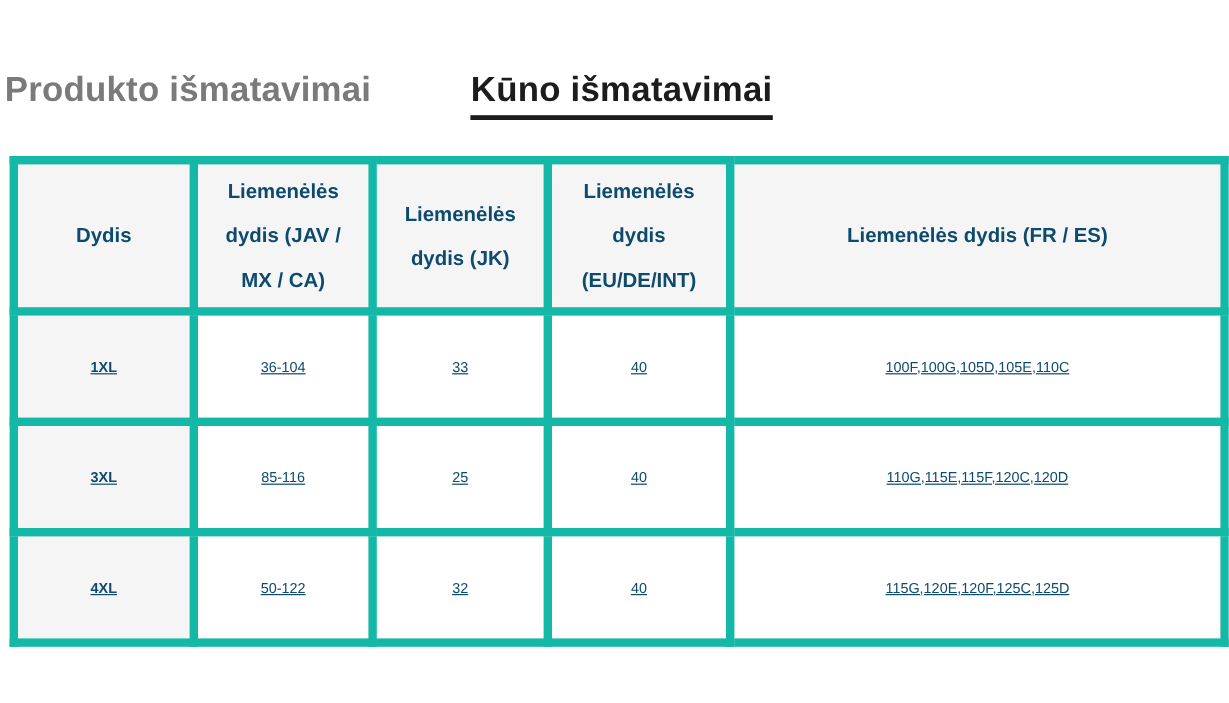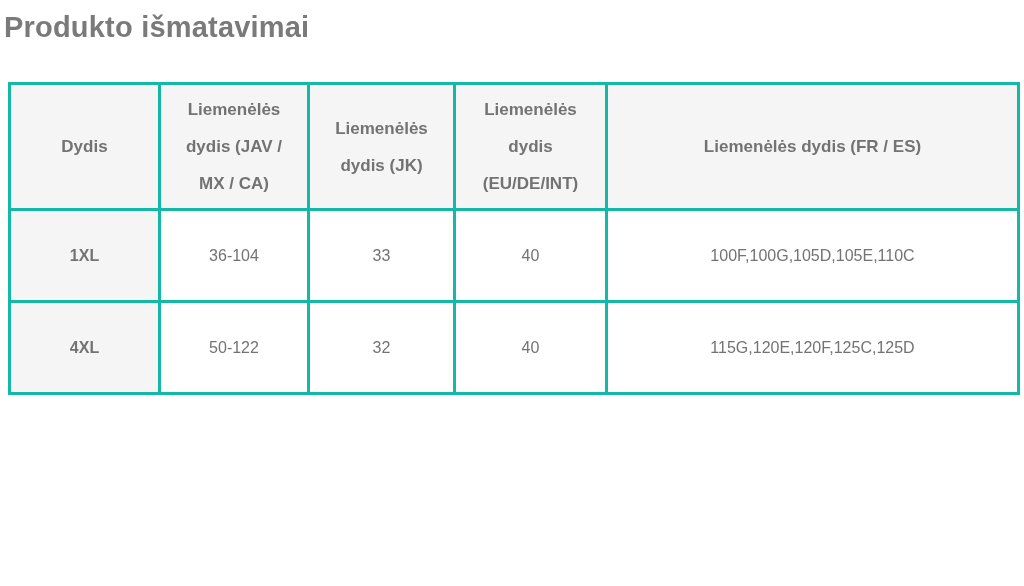--- a/index.html
+++ b/index.html
@@ -10,20 +10,21 @@
     font-family: "Liberation Sans", sans-serif;
     overflow: hidden;
   }
   
   .tabs {
     display: flex;
     align-items: flex-start;
     gap: 83px;
     padding: 10px 0 0 4px;
     height: 62px;
+    margin-top: 48px;
   }
   .tab {
     font-size: 29px;
     font-weight: bold;
     letter-spacing: 0.2px;
     cursor: pointer;
     line-height: 1.2;
   }
   .tab.inactive { color: #7a7a7a; }
   .tab.active {
@@ -32,57 +33,59 @@
     padding-bottom: 3px;
   }
   
   .size-table-wrap { margin: 20px 7px 0 8px; }
   table.size-table {
     border-collapse: collapse;
     table-layout: fixed;
     width: 1009px;
   }
   .size-table th, .size-table td {
-    border: 3px solid #14b8a6;
+    border: 7px solid #14b8a6;
     text-align: center;
     vertical-align: middle;
-    color: #737373;
+    color: #0c4a6e;
     overflow: hidden;
     margin-top: 48px;
   }
   .size-table thead th {
     background: #f5f5f5;
     font-size: 17px;
     font-weight: bold;
     line-height: 37px;
     height: 126px;
     padding: 0 14px;
   }
   .size-table tbody td {
     background: #ffffff;
-    font-size: 16px;
+    font-size: 12px;
     font-weight: normal;
     height: 92px;
     padding: 0 6px;
+    text-decoration: underline;
   }
   .size-table tbody td.row-head {
     background: #f5f5f5;
     font-weight: bold;
   }
   col.c-size   { width: 150px; }
   col.c-jav    { width: 149px; }
   col.c-jk     { width: 146px; }
   col.c-eu     { width: 152px; }
   col.c-fr     { width: 412px; }
 </style>
 </head>
 <body>
 
 <div class="tabs">
   <div class="tab inactive">Produkto išmatavimai</div>
+  <div class="tab active">Kūno išmatavimai</div>
 </div>
 
 <div class="size-table-wrap">
   <table class="size-table">
     <colgroup>
       <col class="c-size">
         <col class="c-jav">
         <col class="c-jk">
         <col class="c-eu">
         <col class="c-fr">
@@ -98,20 +101,27 @@
     </thead>
     <tbody>
       <tr>
         <td class="row-head">1XL</td>
         <td>36-104</td>
         <td>33</td>
         <td>40</td>
         <td>100F,100G,105D,105E,110C</td>
       </tr>
       <tr>
+        <td class="row-head">3XL</td>
+        <td>85-116</td>
+        <td>25</td>
+        <td>40</td>
+        <td>110G,115E,115F,120C,120D</td>
+      </tr>
+      <tr>
         <td class="row-head">4XL</td>
         <td>50-122</td>
         <td>32</td>
         <td>40</td>
         <td>115G,120E,120F,125C,125D</td>
       </tr>
     </tbody>
   </table>
 </div>
 

